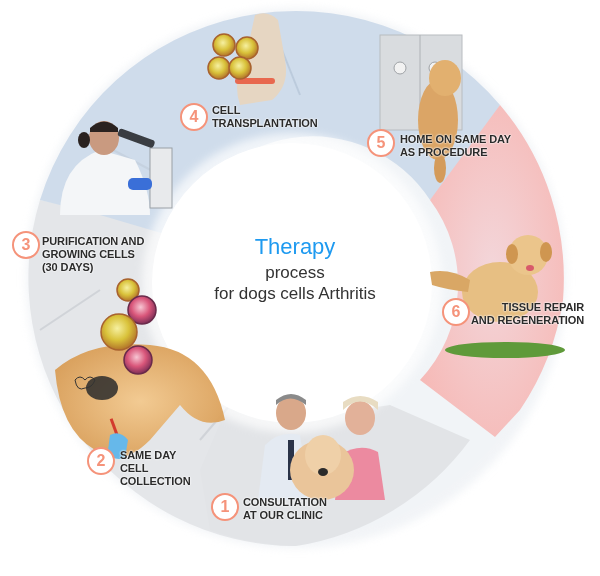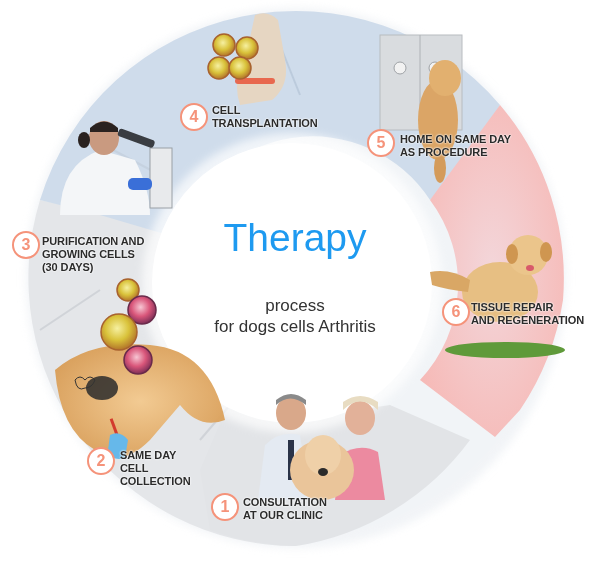--- a/index.html
+++ b/index.html
@@ -3,22 +3,22 @@
 <meta charset="utf-8">
 <style>
   html, body { margin:0; padding:0; background:#ffffff; }
   body { width:600px; height:576px; position:relative; overflow:hidden; font-family:"Liberation Sans", sans-serif; }
   #stage { position:absolute; left:0; top:0; width:600px; height:576px; }
   .label { position:absolute; font-family:Liberation Sans, sans-serif; font-weight:bold; font-size:11px; line-height:13px; color:#2b2b2b; text-transform:uppercase; letter-spacing:-0.1px; white-space:nowrap; text-shadow:0 0 2px #fff, 0 0 2px #fff; }
   .badge { position:absolute; width:24px; height:24px; border-radius:50%; background:#ffffff; border:2px solid #f5937a; color:#f5937a; font-family:"Liberation Sans", sans-serif; font-weight:bold; font-size:16px; line-height:24px; text-align:center; box-sizing:content-box; }
   .step { position:absolute; }
   .center-text { position:absolute; left:180px; top:222px; width:230px; text-align:center; color:#333; }
   .center-text .the { font-size:17px; line-height:20px; }
-  .center-text .therapy { font-size:39px; line-height:32px; color:#1e9af0; }
-  .center-text .process { font-size:17px; line-height:20px;margin-top:42px; }
+  .center-text .therapy { font-size:22px; line-height:32px; color:#1e9af0;margin-top:9px; }
+  .center-text .process { font-size:17px; line-height:20px; }
   .center-text .sub { font-size:17px; line-height:21px; }
 </style>
 </head>
 <body>
 
 <div id="stage">
   <svg width="600" height="576" viewBox="0 0 600 576" style="position:absolute;left:0;top:0;">
     <defs>
       <filter id="soft" x="-10%" y="-10%" width="120%" height="120%">
         <feGaussianBlur stdDeviation="4"></feGaussianBlur>
@@ -152,21 +152,21 @@
     <div class="badge" style="left:12px;top:231px;">3</div>
     <div class="label" style="left:42px;top:235px;">
       <div>Purification and</div>
       <div>growing cells</div>
       <div>(30 days)</div>
     </div>
   </div>
 
   <div class="step">
     <div class="badge" style="left:442px;top:298px;">6</div>
-    <div class="label" style="left:471px;top:301px;">
+    <div class="label" style="left:471px;top:301px;text-align:right;">
       <div>Tissue repair</div>
       <div>and regeneration</div>
     </div>
   </div>
 
   <div class="step">
     <div class="badge" style="left:87px;top:447px;">2</div>
     <div class="label" style="left:120px;top:449px;">
       <div>Same day</div>
       <div>cell</div>

